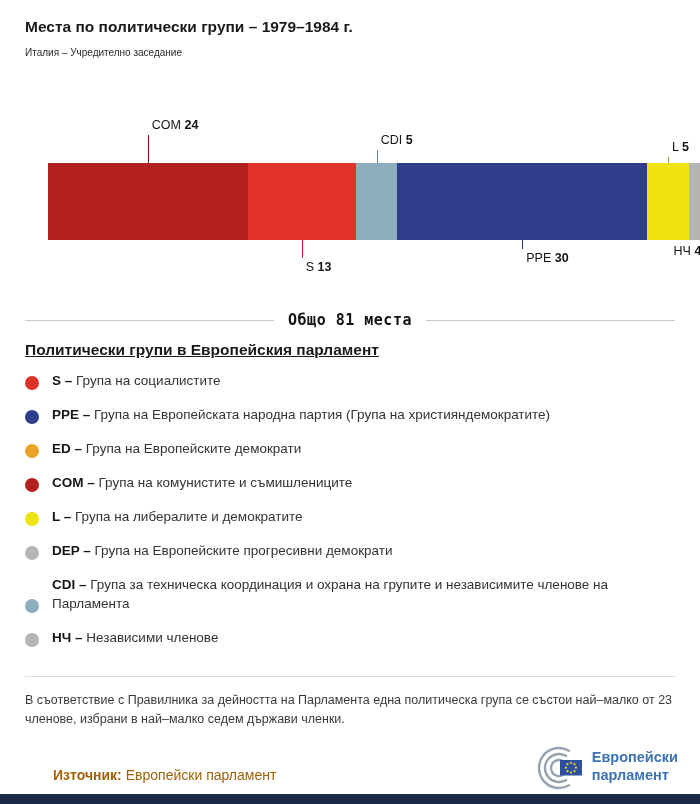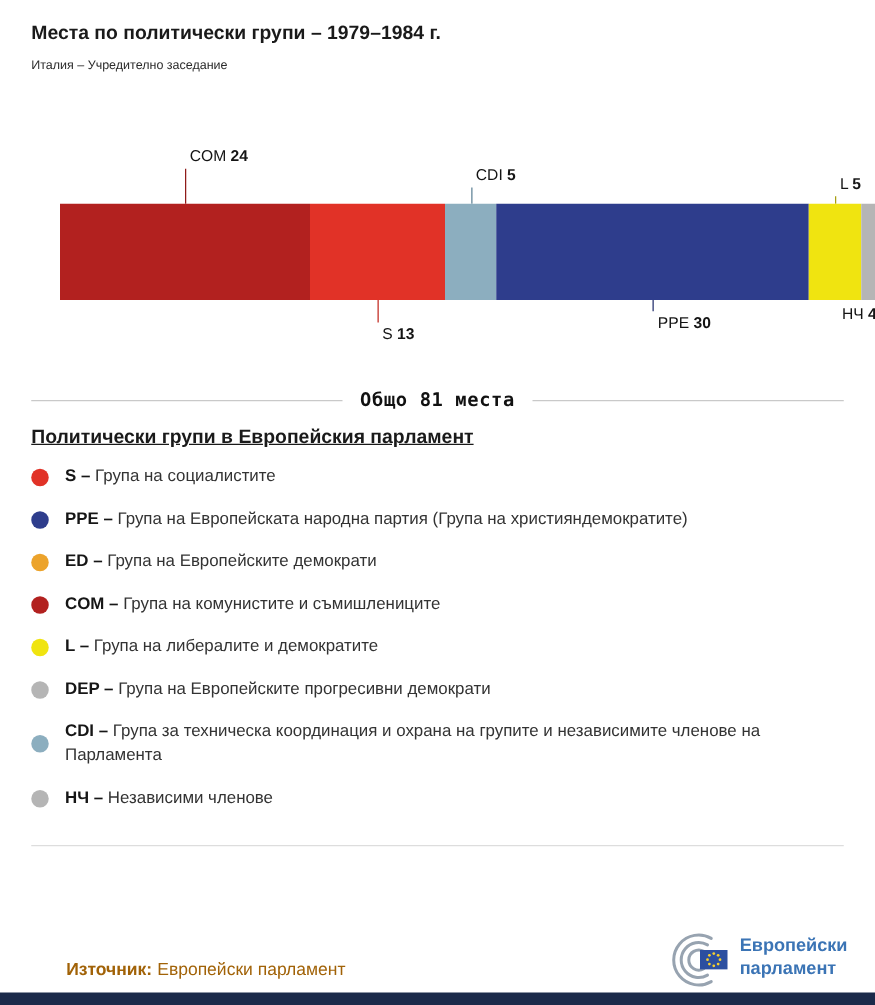--- a/index.html
+++ b/index.html
@@ -29,21 +29,21 @@
   .label-text .num{font-weight:700;}
 
   
   .total-row{position:absolute;left:25px;top:311px;width:650px;display:flex;align-items:center;gap:14px;}
   .total-row .rule{flex:1;height:1px;background:#c9c9c9;}
   .total-label{font-family:"DejaVu Sans Mono",monospace;font-size:15px;font-weight:700;letter-spacing:.5px;color:#111;}
 
   
   .legend-heading{position:absolute;left:25px;top:341px;font-size:15.5px;font-weight:700;text-decoration:underline;}
   .legend{position:absolute;left:25px;top:371px;width:636px;}
-  .legend-item{display:flex;align-items:center;margin-bottom:15px;font-size:13.5px;line-height:19px;}
+  .legend-item{display:flex;align-items:flex-end;margin-bottom:15px;font-size:13.5px;line-height:19px;}
   .dot{flex:0 0 14px;width:14px;height:14px;border-radius:50%;margin-right:13px;margin-top:2px;}
   .legend-text{flex:1;}
   .abbr{font-weight:700;color:#161616;}
   .desc{color:#333;}
 
   
   .divider{position:absolute;left:25px;top:676px;width:650px;height:1px;background:#dddddd;}
   .footnote{position:absolute;left:25px;top:691px;width:648px;font-size:12.5px;line-height:1.55;color:#3a3a3a;}
   .source{position:absolute;left:25px;top:767px;font-size:14px;color:#a16207;padding-left:28px;}
   .src-label{font-weight:700;}
@@ -135,20 +135,21 @@
         <span class="dot" style="background: rgb(140, 174, 191);"></span>
         <span class="legend-text"><span class="abbr">CDI – </span><span class="desc">Група за техническа координация и охрана на групите и независимите членове на Парламента</span></span>
       </div>
       <div class="legend-item">
         <span class="dot" style="background: rgb(181, 181, 181);"></span>
         <span class="legend-text"><span class="abbr">НЧ – </span><span class="desc">Независими членове</span></span>
       </div>
     </div>
 
   <div class="divider"></div>
+  <div class="footnote">В съответствие с Правилника за дейността на Парламента една политическа група се състои най–малко от 23 членове, избрани в най–малко седем държави членки.</div>
 
   <div class="source">
     <span class="src-label">Източник:</span><span class="src-value">Европейски парламент</span>
   </div>
 
   <div class="logo">
     <svg width="58" height="48" viewBox="0 0 58 48" aria-hidden="true">
       <g fill="none" stroke="#97a3b0" stroke-width="2.4" stroke-linecap="round">
         <path d="M 44 8.7 A 20 20 0 1 0 44 43.3"></path>
         <path d="M 41 13.9 A 14 14 0 1 0 41 38.1"></path>

